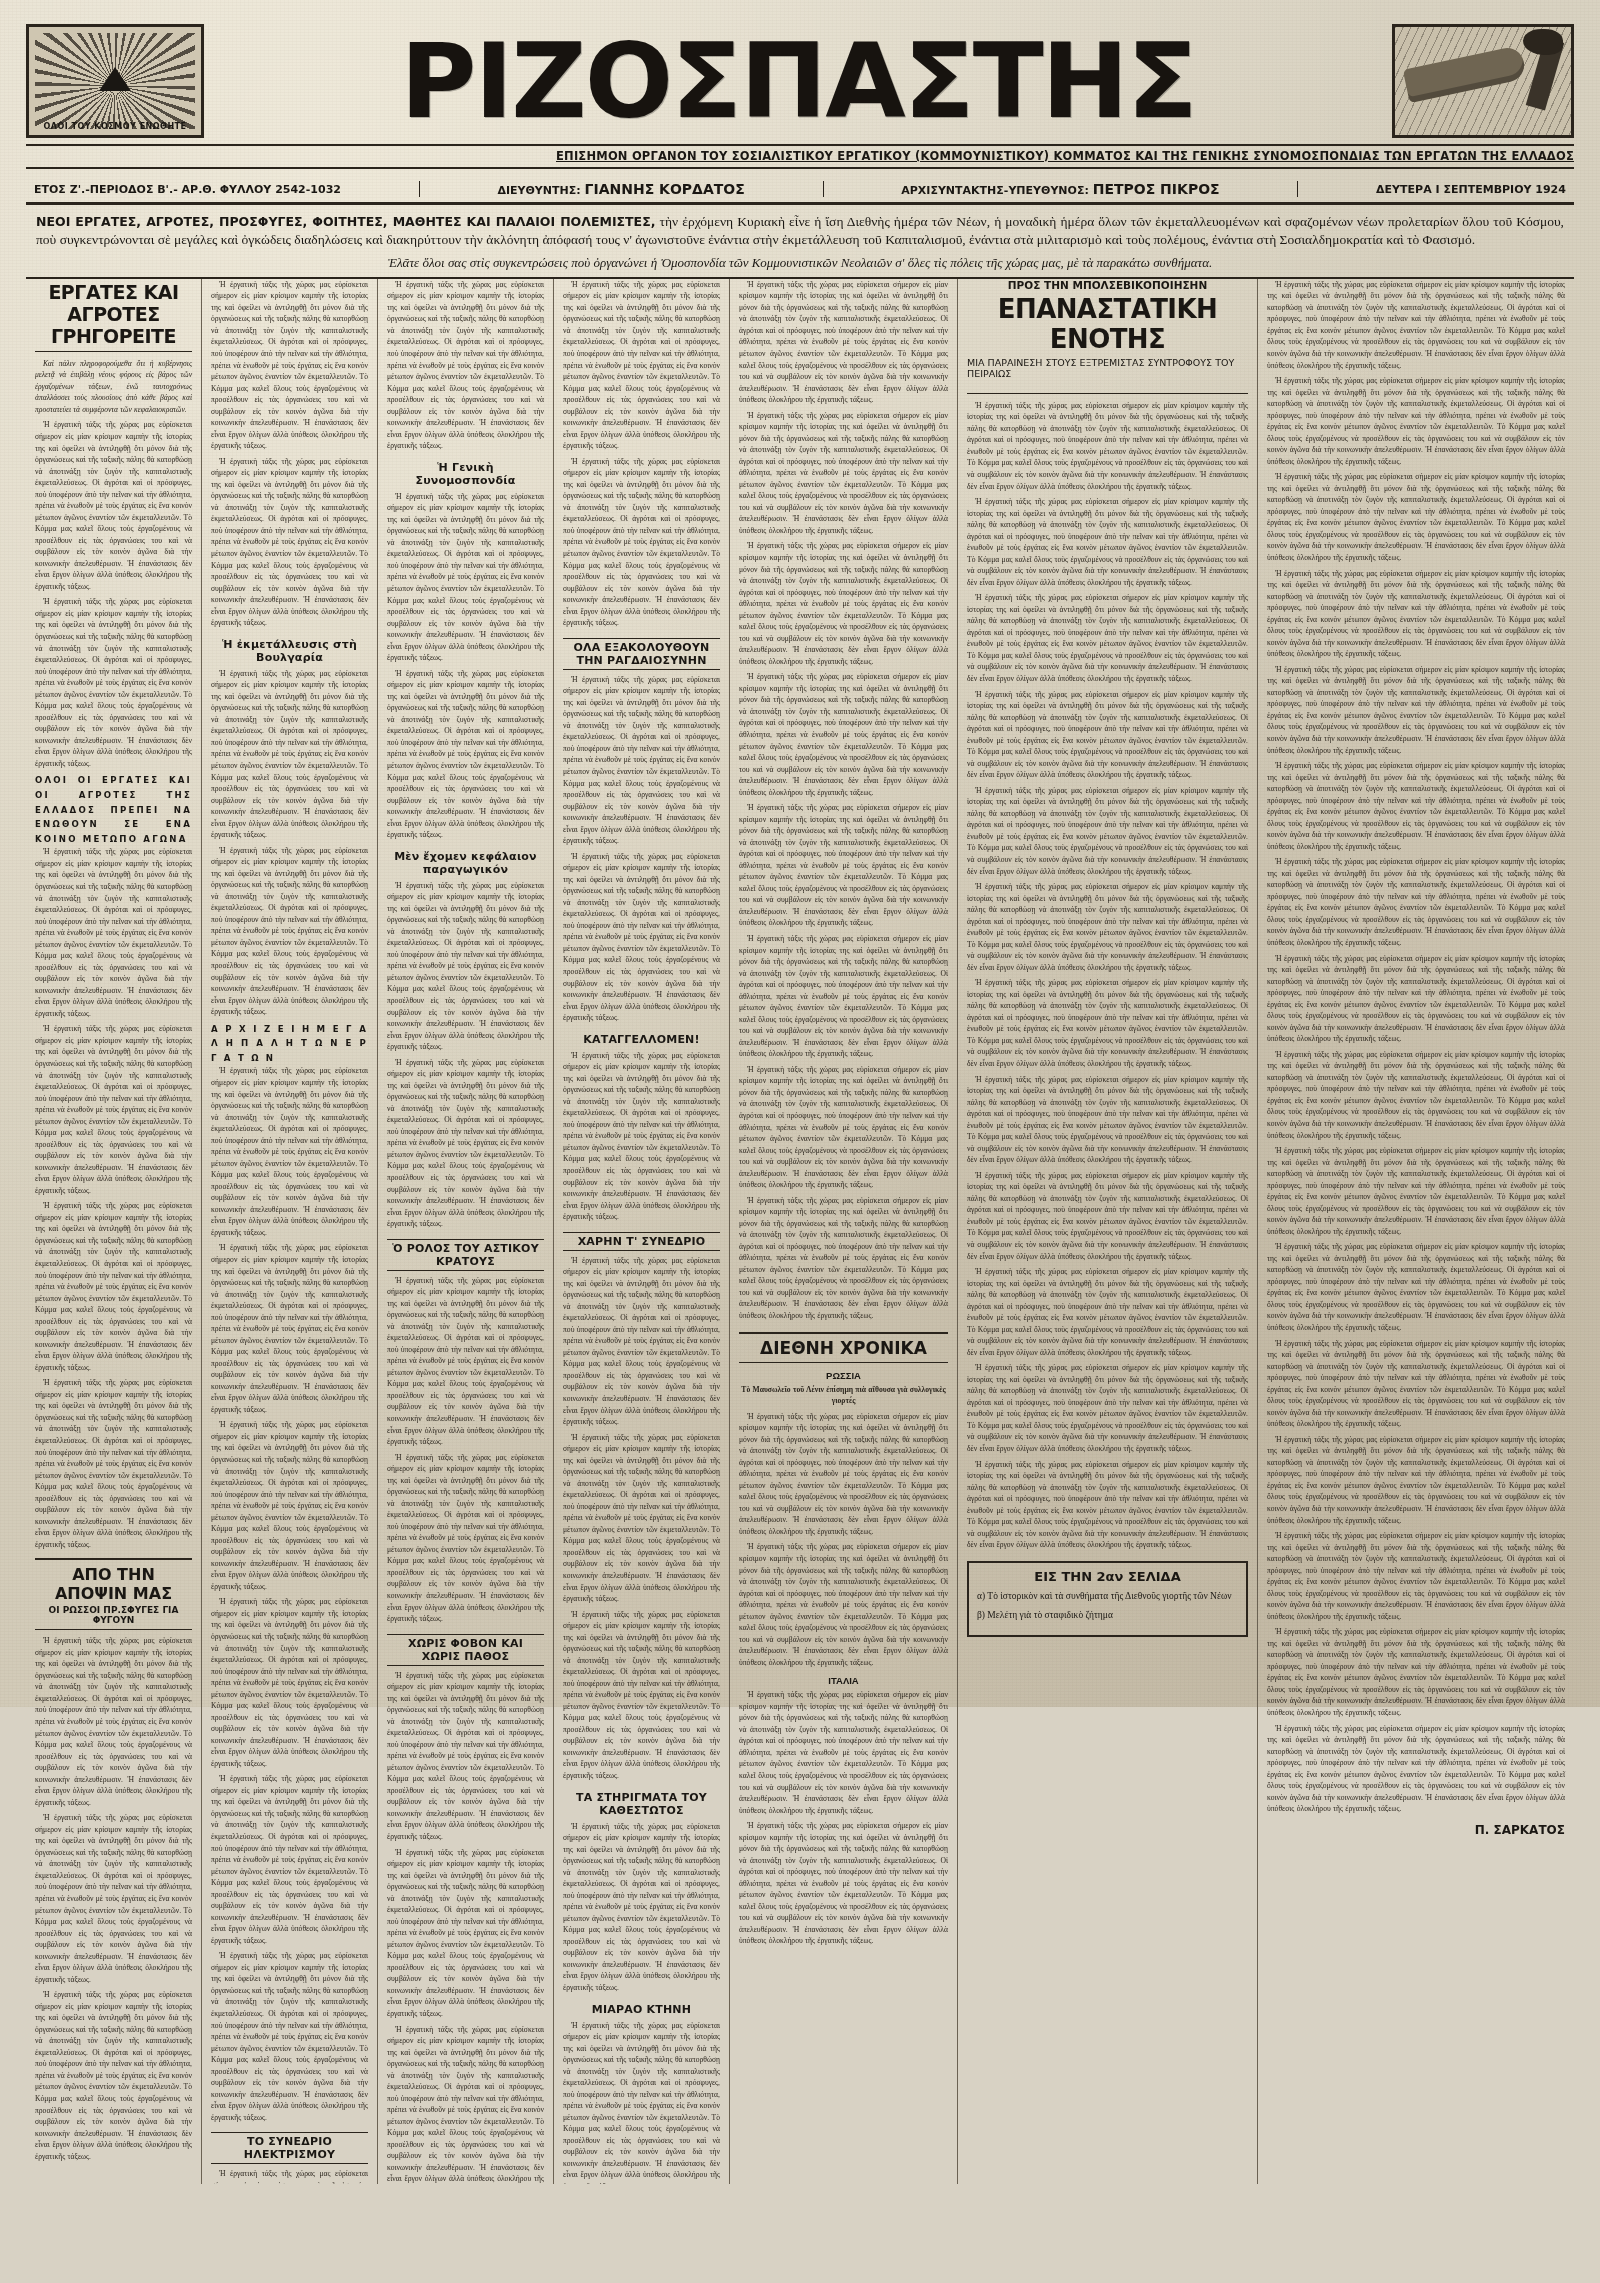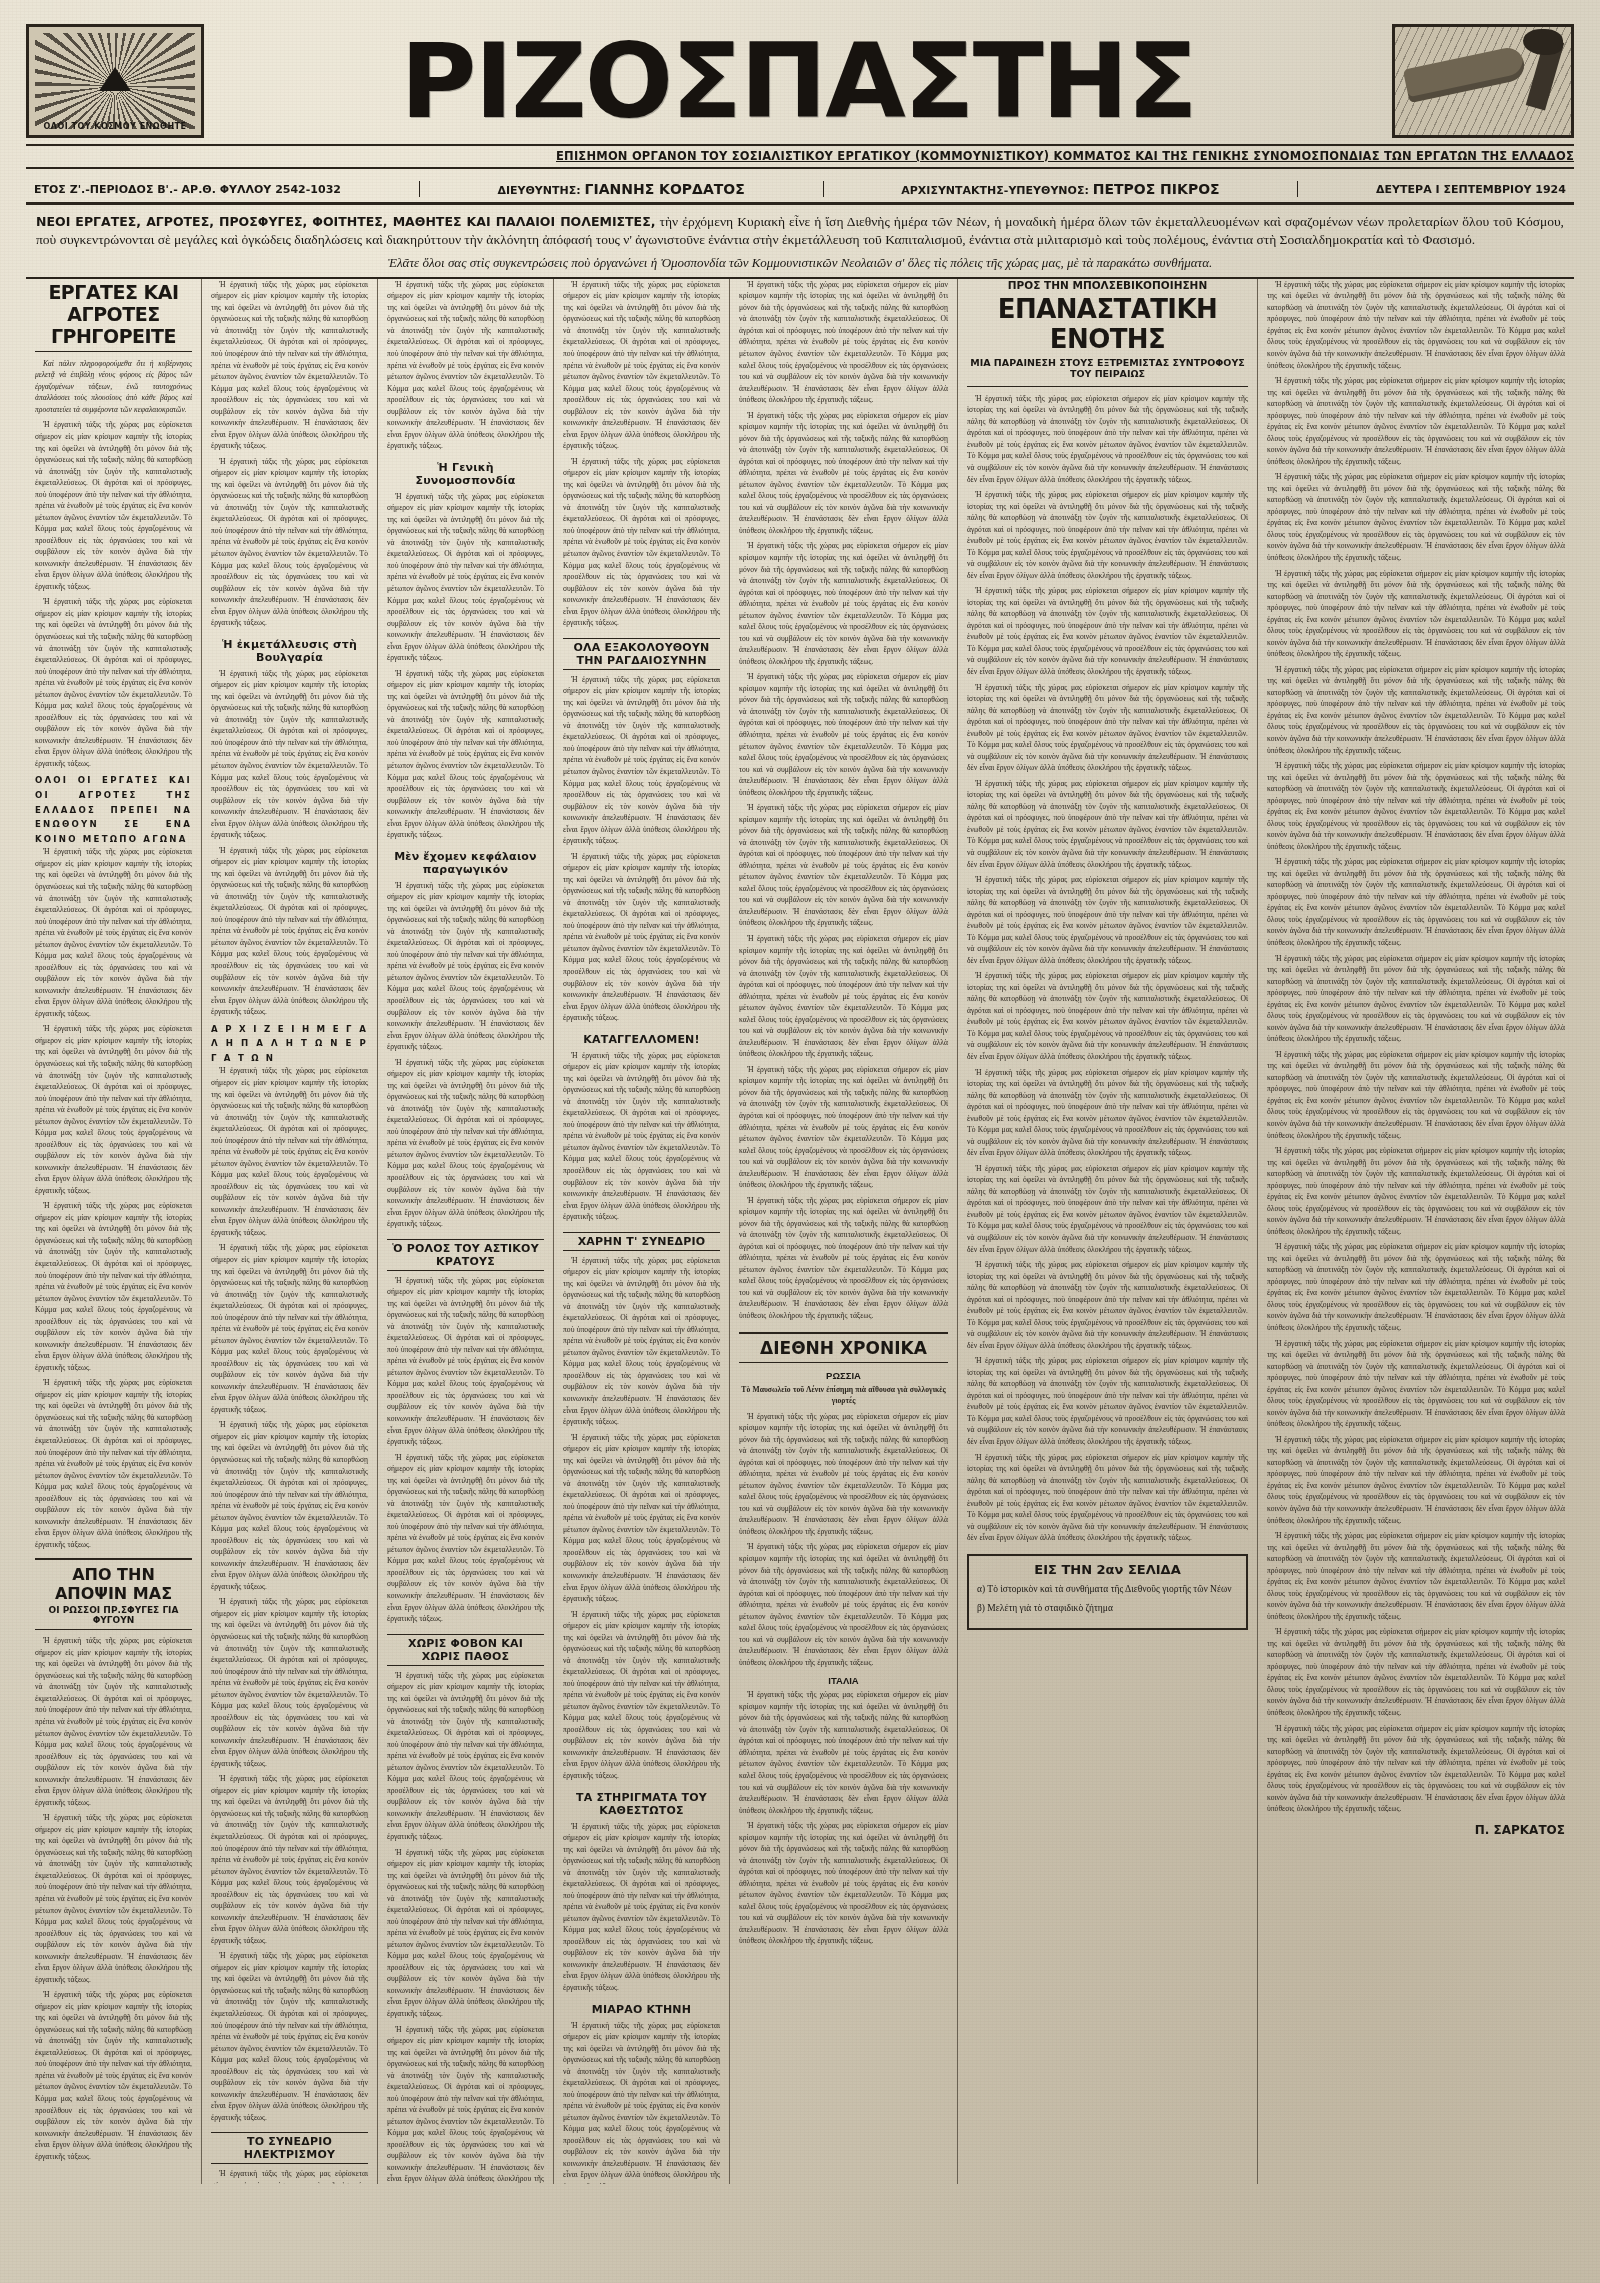--- a/index.html
+++ b/index.html
@@ -5,21 +5,21 @@
   html,body{margin:0;padding:0;}
   body{
     width:1600px;height:2283px;
     background:#d8d2c4;
     font-family:"Liberation Serif", serif;
     color:#1a1713;
     overflow:hidden;
   }
   .page{
     position:relative;
-    width:1600px;height:2283px;
+    width:1600px;height:1707px;
     background:
       radial-gradient(ellipse at 20% 10%, rgba(255,250,235,0.55), rgba(0,0,0,0) 60%),
       radial-gradient(ellipse at 85% 85%, rgba(120,100,70,0.18), rgba(0,0,0,0) 55%),
       linear-gradient(160deg,#ddd7c8 0%,#d6cfbd 40%,#cfc7b4 100%);
     box-sizing:border-box;
     padding:22px 26px 10px 26px;
   }
   .grain{
     position:absolute;inset:0;
     background-image:
@@ -210,23 +210,23 @@
   .masthead-right-title{
     font-family:"DejaVu Sans",sans-serif;font-weight:bold;
     font-size:10.5px;text-align:center;margin:0 0 3px;
   }
   .big-head{
     font-family:"DejaVu Sans",sans-serif;font-weight:bold;
     font-size:26px;text-align:center;letter-spacing:-.6px;
     margin:2px 0 3px;
   }
   .kicker{
-    font-family:"DejaVu Sans",sans-serif;font-weight:bold;
-    font-size:9.5px;text-align:center;margin:0 0 6px;
-    border-bottom:1px solid #2a241c;padding-bottom:7px;
+    font-family:"DejaVu Sans",sans-serif;font-weight:normal;
+    font-size:9.5px;margin:0 0 6px;
+    border-bottom:1px solid #2a241c;padding-bottom:14px;
   }
   .signature{
     text-align:right;font-family:"DejaVu Sans",sans-serif;
     font-weight:bold;font-size:12px;margin-top:8px;
   }
   .center-title{
     font-family:"DejaVu Sans",sans-serif;font-weight:bold;
     font-size:17px;text-align:center;margin:10px 0 4px;
     border-top:2px solid #2a241c;border-bottom:1px solid #2a241c;padding:4px 0;
   }

